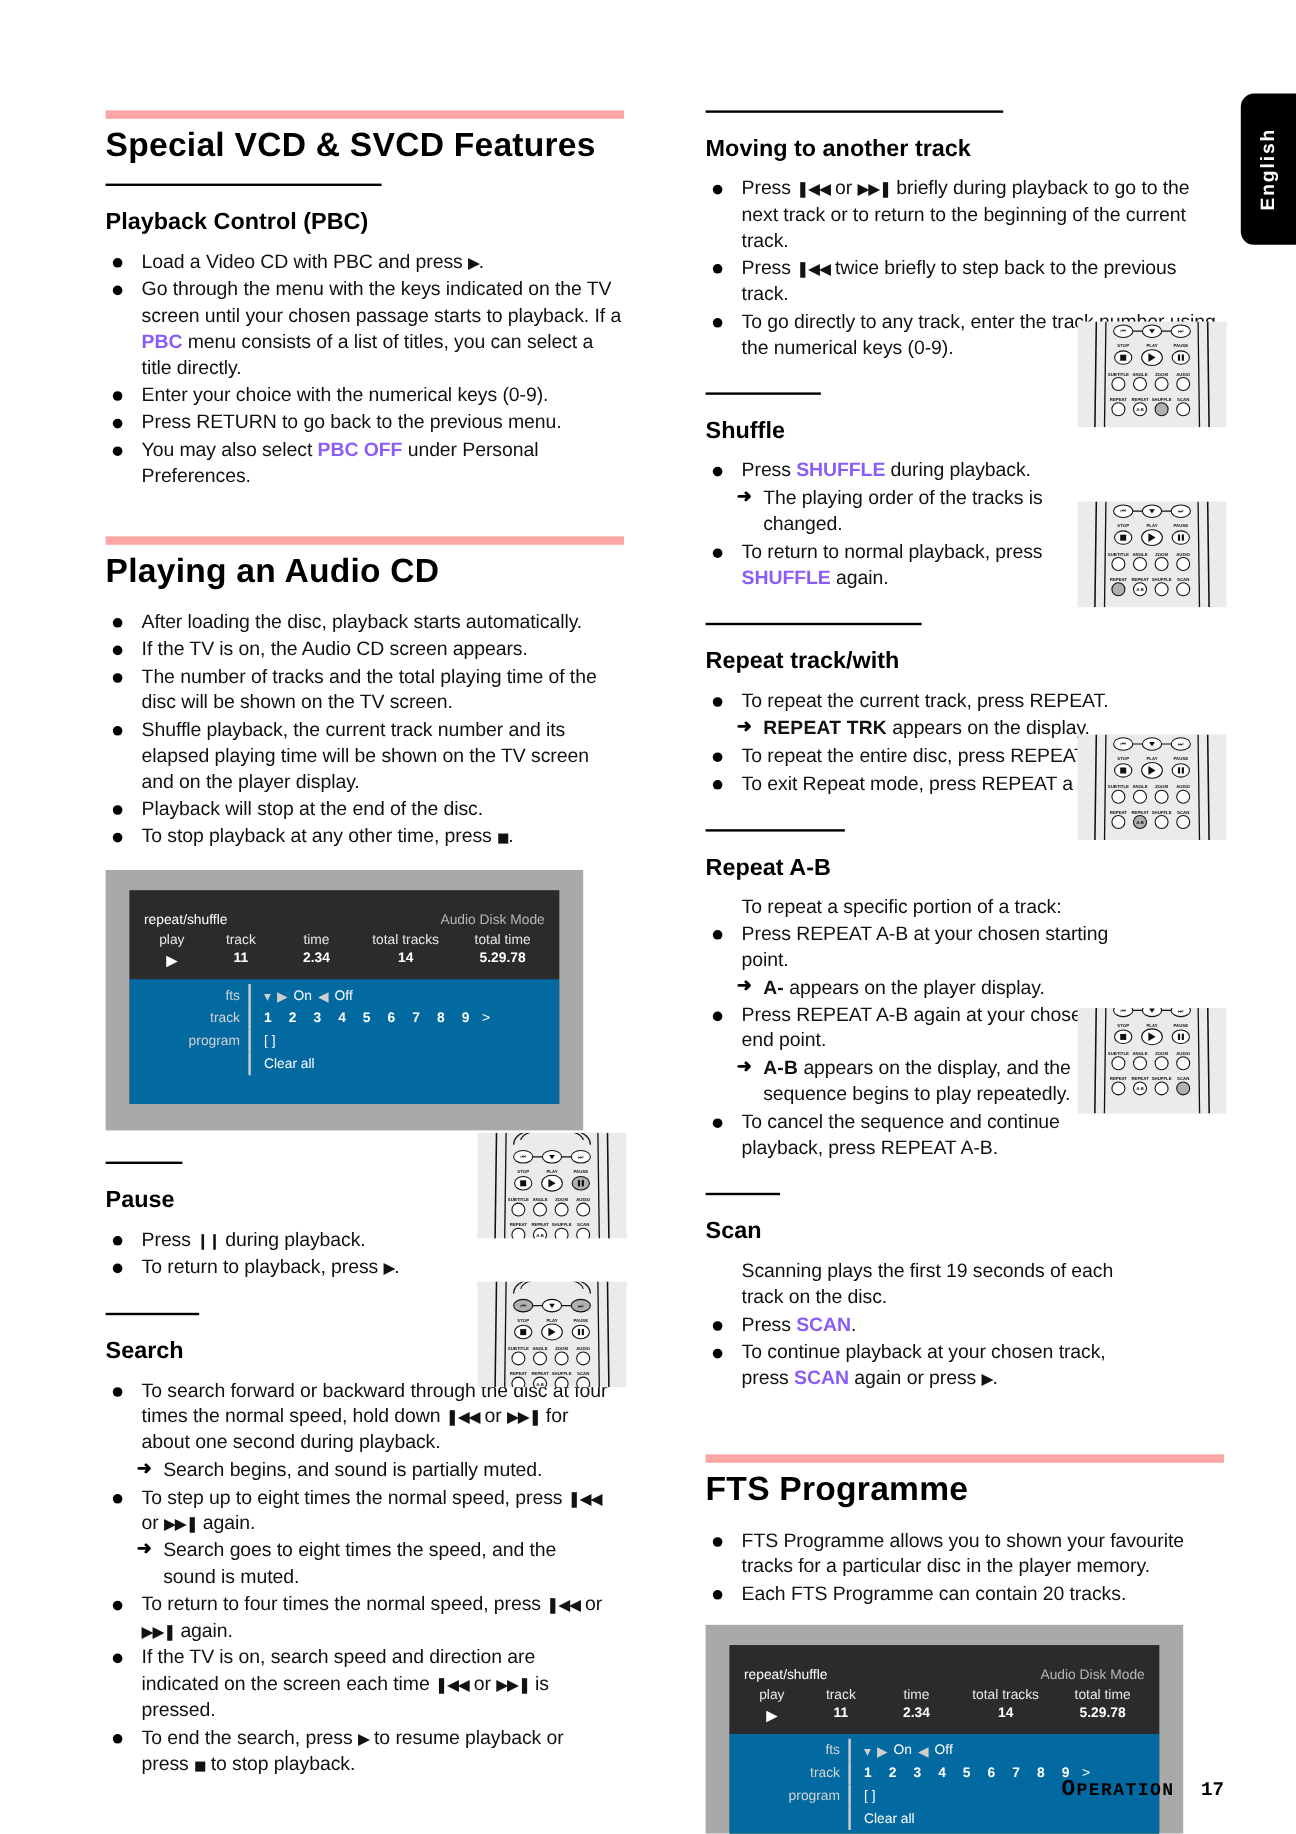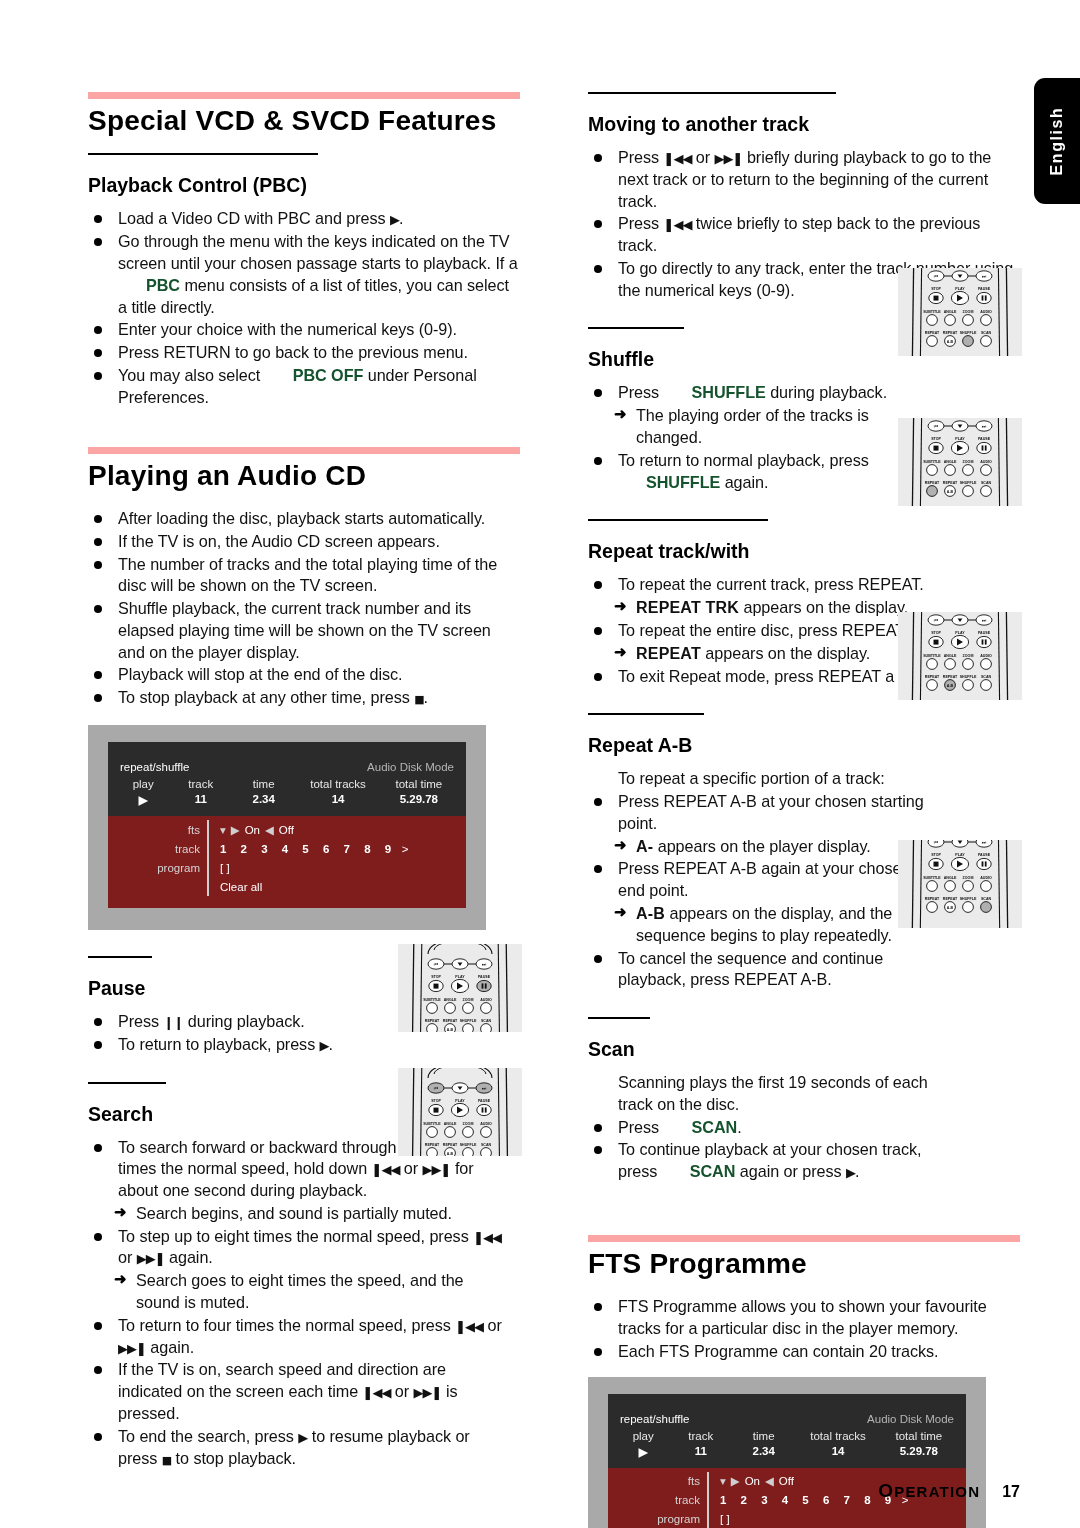--- a/index.html
+++ b/index.html
@@ -47,21 +47,21 @@
     width:8px;height:8px;border-radius:50%;background:#000;
   }
   ul.bl li.nobullet::before{content:none;}
   ul.bl li.arrow{padding-left:30px;}
   ul.bl li.arrow::before{
     content:"\279C";position:absolute;left:26px;top:-1px;
     width:auto;height:auto;background:none;border-radius:0;
     font-size:15px;font-weight:bold;color:#000;
   }
   ul.bl li.arrow{padding-left:48px;}
-  b{font-weight:bold;color:#14532d;margin-left:28px;}
+  b{font-weight:bold;color:#8b5cf6;}
   .sc{font-weight:bold;font-size:16px;letter-spacing:.2px;}
 
   
   .g{font-family:"DejaVu Sans", sans-serif;font-size:13px;letter-spacing:-1px;}
   .gplay{font-size:13px;}
   .gstop{font-size:11px;}
   .gpause{font-weight:bold;letter-spacing:-1px;}
 
   
   .tv{
@@ -74,21 +74,21 @@
     background:#2b2b2b;color:#fff;
     padding:4px 10px 6px 10px;
   }
   .tv-row0{display:flex;justify-content:space-between;align-items:flex-start;
            font-size:11.5px;padding:1px 2px 4px 2px;margin-top:14px;}
   .tv-row0 .right{color:#b5b5b5;}
   .tv-grid{display:grid;grid-template-columns:0.78fr 1fr 0.95fr 1.35fr 1.15fr;
            text-align:center;font-size:11.5px;}
   .tv-grid .hd{padding:1px 0 2px 0;color:#e8e8e8;}
   .tv-grid .vl{padding:1px 0 3px 0;color:#ffffff;font-weight:bold;}
-  .tv-bot{background:#7f1d1d;color:#e9e9e9;padding:4px 10px 12px 10px;
+  .tv-bot{background:#0369a1;color:#e9e9e9;padding:4px 10px 24px 10px;
           position:relative;font-size:11.5px;}
   .tv-line{display:flex;align-items:center;min-height:19px;}
   .tv-lbl{width:82px;text-align:right;padding-right:7px;color:#d4d4d4;}
   .tv-sep{width:2px;background:#cfcfcf;align-self:stretch;margin-right:0;}
   .tv-val{padding-left:11px;color:#ffffff;display:flex;align-items:center;gap:5px;}
   .tv-tracks{letter-spacing:5.5px;color:#fff;font-weight:bold;}
   .tv-dim{color:#cfcfcf;}
 
   
   .remote{
@@ -103,21 +103,21 @@
     background:#000;border-radius:11px 0 0 11px;
     display:flex;align-items:center;justify-content:center;
   }
   .langtab span{
     color:#fff;font-size:16px;font-weight:bold;letter-spacing:1.6px;
     transform:rotate(-90deg);white-space:nowrap;
   }
 
   
   .footer{position:absolute;left:0;right:0;bottom:26px;text-align:right;
-          padding-right:60px;font-size:15px;font-weight:bold;}
+          padding-right:60px;font-size:15px;font-weight:bold;font-family:Liberation Mono, monospace;}
   .footer .op{letter-spacing:1.2px;}
   .footer .op .cap{font-size:19px;}
   .footer .pg{margin-left:22px;font-weight:bold;font-size:16px;}
   .spacer-sm{height:14px;}
   .spacer-md{height:26px;}
   .spacer-lg{height:40px;}
 </style>
 </head>
 <body>
 
@@ -254,21 +254,20 @@
         <li class="bullet">To return to normal playback, press <b>SHUFFLE</b> again.</li>
       </ul>
 
     <div class="spacer-sm"></div>
     <div class="rule-short" style="width:180px;"></div>
     <h2 class="sub" style="border-top:none;padding-top:3px;">Repeat track/with</h2>
     <ul class="bl">
         <li class="bullet">To repeat the current track, press REPEAT.</li>
         <li class="arrow"><span class="sc">REPEAT TRK</span> appears on the display.</li>
         <li class="bullet">To repeat the entire disc, press REPEAT a second time.</li>
-        <li class="arrow"><span class="sc">REPEAT</span> appears on the display.</li>
         <li class="bullet">To exit Repeat mode, press REPEAT a third time.</li>
       </ul>
 
     <div class="spacer-sm"></div>
     <div class="rule-short" style="width:116px;"></div>
     <h2 class="sub" style="border-top:none;padding-top:3px;">Repeat A-B</h2>
     <ul class="bl" style="width:348px;">
         <li class="nobullet">To repeat a specific portion of a track:</li>
         <li class="bullet">Press REPEAT A-B at your chosen starting point.</li>
         <li class="arrow"><span class="sc">A-</span> appears on the player display.</li>

